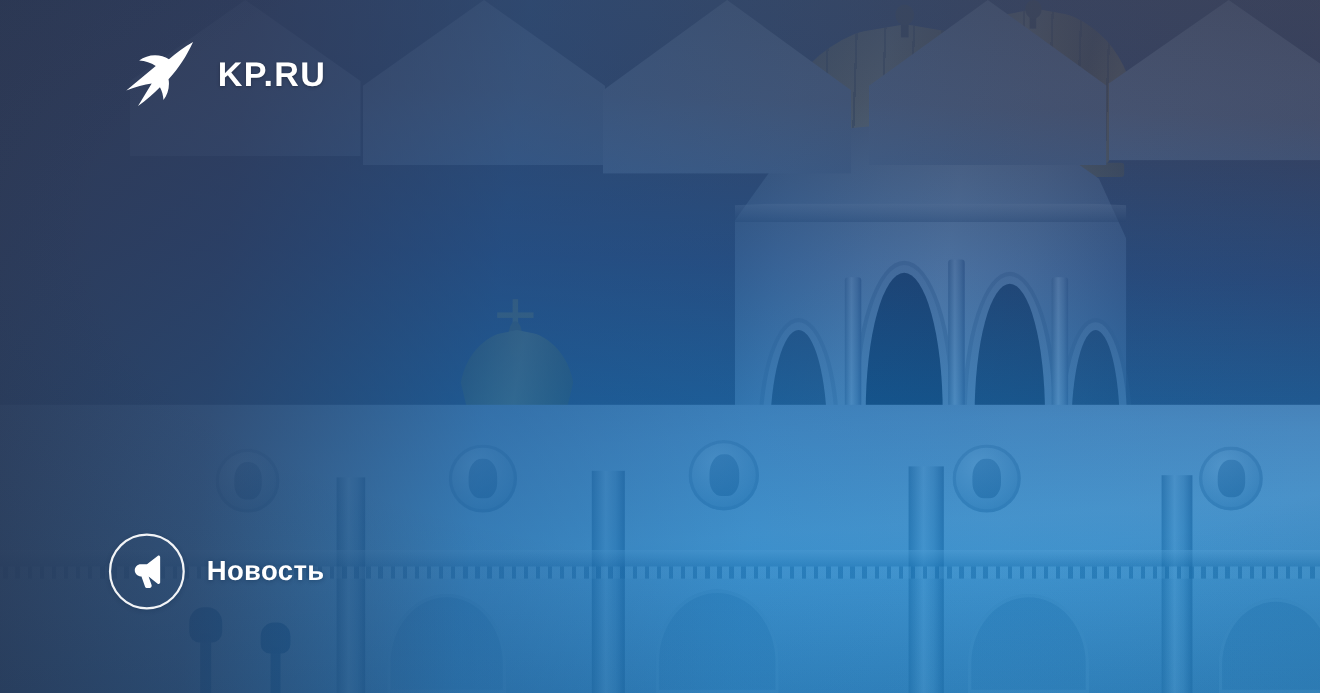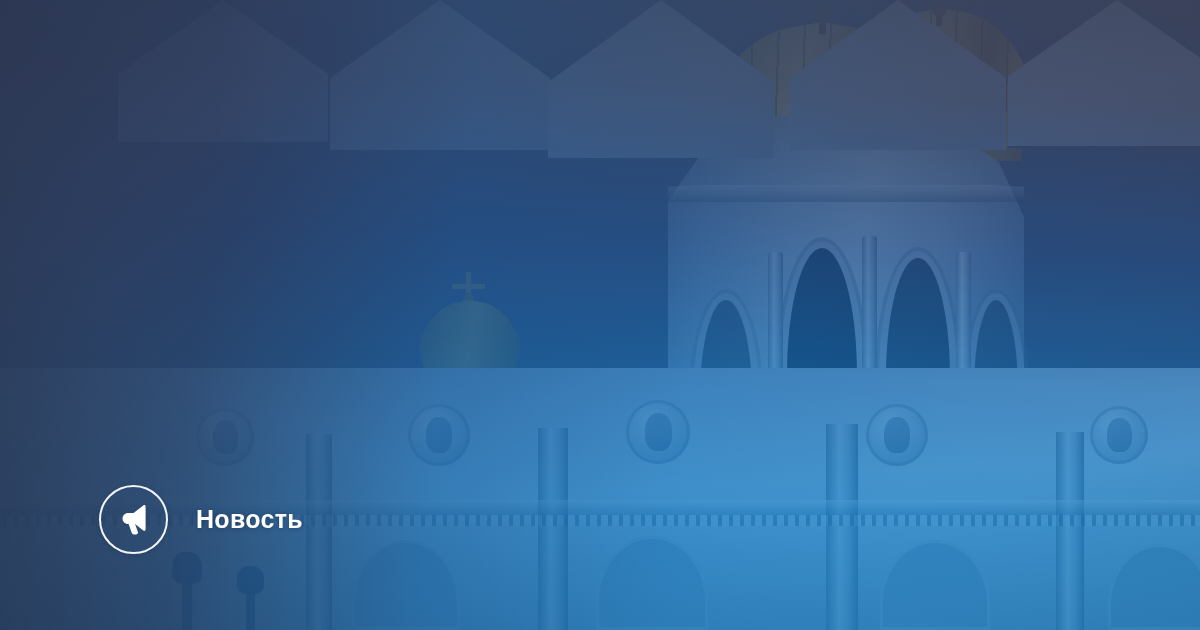--- a/index.html
+++ b/index.html
@@ -184,21 +184,21 @@
   }
 
   .headline{
     position:absolute;left:87px;top:152px;width:960px;
     color:#fff;
     font-size:47px;font-weight:700;line-height:70px;letter-spacing:.1px;
     text-shadow:0 2px 7px rgba(10,22,44,.42);
     white-space:pre-line;
   }
 
-  .badge{position:absolute;left:99px;top:485px;display:flex;align-items:center;gap:28px;}
+  .badge{position:absolute;left:99px;top:485px;display:flex;align-items:center;gap:20px;}
   .badge-circle{
     width:69px;height:69px;border-radius:50%;
     border:2px solid rgba(255,255,255,.94);
     display:flex;align-items:center;justify-content:center;
     box-shadow:0 1px 5px rgba(8,30,58,.22);
   }
   .badge-icon{width:34px;height:34px;display:block;}
   .badge-label{
     color:#fff;font-size:25px;font-weight:700;letter-spacing:.3px;
     text-shadow:0 1px 4px rgba(8,30,58,.34);
@@ -284,20 +284,26 @@
     <div class="lamp" style="left:246px;top:588px;width:9px;height:42px;"></div>
     <div class="lamp-head" style="left:237px;top:566px;width:27px;height:28px;"></div>
 
     <div class="tint"></div>
     <div class="tint2"></div>
     <div class="vignette"></div>
   </div>
 
   <div class="content">
 
+    <div class="logo">
+      <svg class="logo-mark" viewBox="0 0 66 62">
+        <path fill="#ffffff" d="M63.5 2.2C55.8 6.6 48.4 11.9 41.6 17.8c-3.7-2.3-8-3.6-12.6-3.6-5.4 0-10.4 1.8-14.5 4.8 5.6.3 10.8 2.1 15.1 5L2.8 46.3c8.6-3.3 16.2-5.4 23.1-6.4L13.5 60.4c7.6-5.5 14.2-11.2 19.9-17.1 1.9 3.4 3.0 7.4 3.2 11.7 3.2-4.3 5.0-9.4 5.0-14.9 0-1.4-.1-2.8-.4-4.1C50.6 26.1 57.4 15.1 63.5 2.2z"></path>
+      </svg>
+      <div class="logo-text">KP.RU</div>
+    </div>
 
 
     <div class="badge">
       <div class="badge-circle">
         <svg class="badge-icon" viewBox="0 0 34 34">
           <path fill="#ffffff" d="M28.6 3.4c0-1.2-1.4-1.8-2.3-1L16.6 10H11c-3 0-5.5 2.5-5.5 5.5S8 21 11 21h.6l3.2 9.1c.3.9 1.1 1.4 2 1.4h2.1c1.4 0 2.4-1.4 1.9-2.7L18.1 21l8.2 6.6c.9.8 2.3.1 2.3-1V3.4z"></path>
         </svg>
       </div>
       <div class="badge-label">Новость</div>
     </div>

